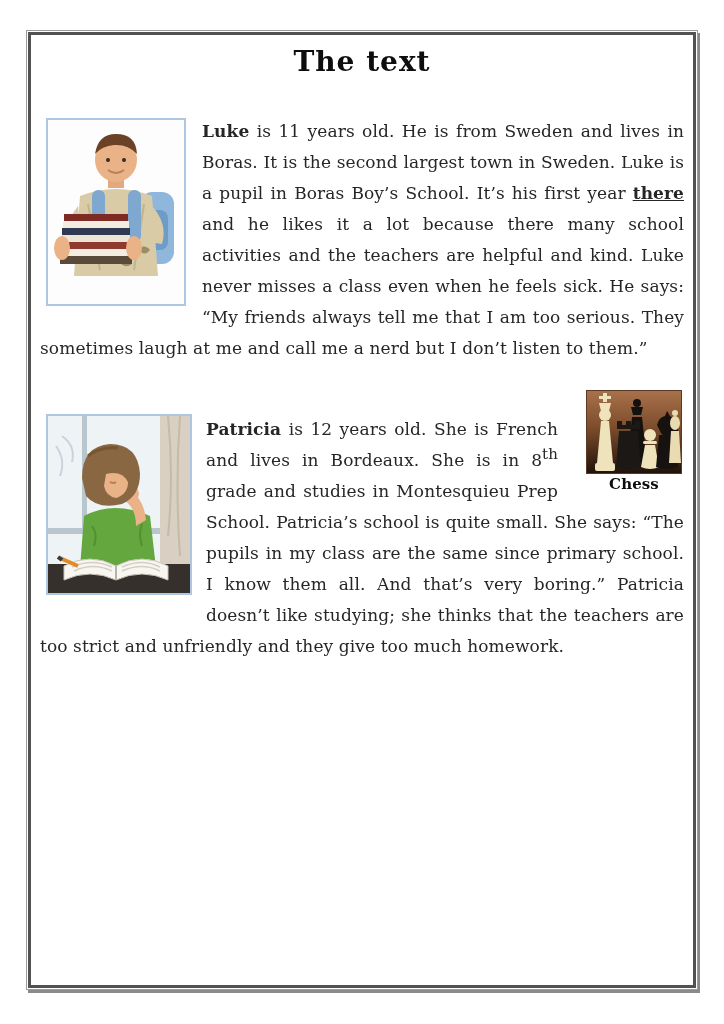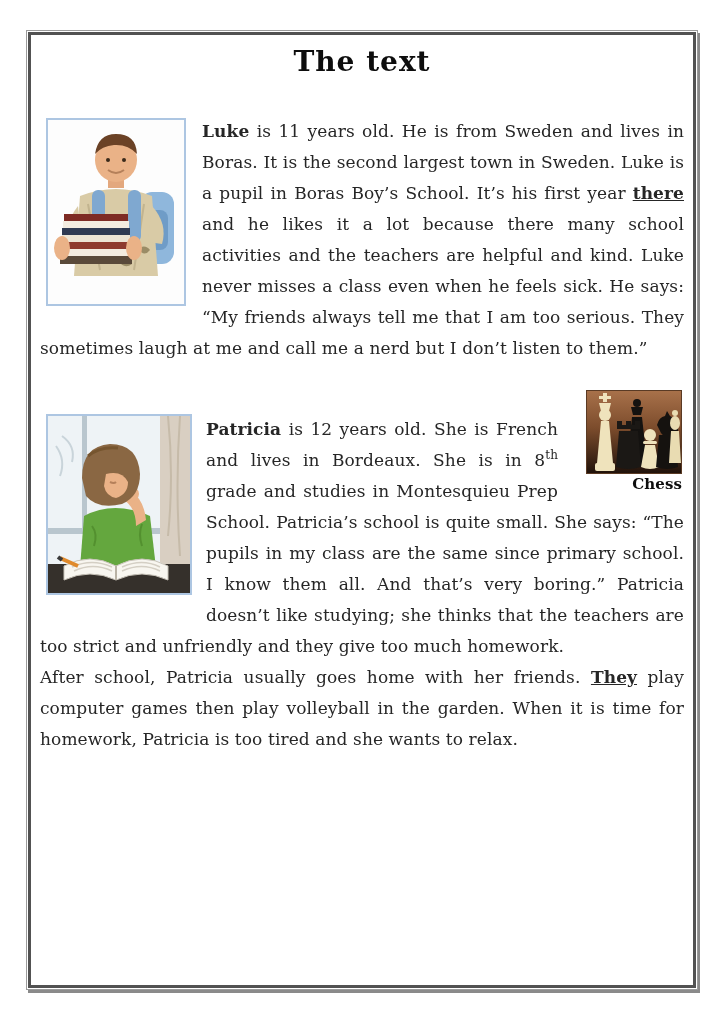--- a/index.html
+++ b/index.html
@@ -37,21 +37,21 @@
     margin-top: 4px;
     margin-bottom: 38px;
   }
 
   p.body-text {
     font-size: 17px;
     line-height: 31px;
     text-align: justify;
     letter-spacing: 0.1px;
   }
-  p.body-text sup { font-size: 12px; line-height: 0; }
+  p.body-text sup { font-size: 15px; line-height: 0; }
 
   
   figure.photo {
     border: 2px solid #adc6e2;
     background: #ffffff;
     overflow: hidden;
   }
   figure.photo svg { display: block; }
 
   .boy-photo {
@@ -123,21 +123,21 @@
               <rect x="13" y="122" width="70" height="7" fill="#8e3a2e"></rect>
               <rect x="13" y="129" width="70" height="7" fill="#f3ece0"></rect>
               <rect x="12" y="136" width="72" height="8" fill="#5a4a3a"></rect>
             </g>
             <ellipse cx="14" cy="128" rx="8" ry="12" fill="#eab287"></ellipse>
             <ellipse cx="86" cy="128" rx="8" ry="12" fill="#eab287"></ellipse>
           </svg>
         </figure>
         <p class="body-text"><span style="font-weight: bold;">Luke</span><span> is 11 years old. He is from Sweden and lives in Boras. It is the second largest town in Sweden. Luke is a pupil in Boras Boy’s School. It’s his first year </span><span style="font-weight: bold; text-decoration: underline;">there</span><span> and he likes it a lot because there many school activities and the teachers are helpful and kind. Luke never misses a class even when he feels sick. He says: “My friends always tell me that I am too serious. They sometimes laugh at me and call me a nerd but I don’t listen to them.”</span></p>
         <p class="body-text">
-          <span class="chess-fig" style="display:block; float:right; width:96px; margin:26px 2px 4px 28px; text-align:right;">
+          <span class="chess-fig" style="display:block; float:right; width:96px; margin:26px 2px 4px 28px; text-align:center;">
             <span class="chess-img" style="display:block;">
               <svg width="94" height="82" viewBox="0 0 94 82">
                 <defs>
                   <linearGradient id="chessbg" x1="0" y1="0" x2="0" y2="1">
                     <stop offset="0%" stop-color="#a8714a"></stop>
                     <stop offset="45%" stop-color="#7c4c2c"></stop>
                     <stop offset="100%" stop-color="#21120a"></stop>
                   </linearGradient>
                 </defs>
                 <rect x="0" y="0" width="94" height="82" fill="url(#chessbg)"></rect>
@@ -212,18 +212,17 @@
 
             <path d="M16,150 Q42,136 68,150 Q94,136 120,150 L120,164 Q94,152 68,164 Q42,152 16,164 Z" fill="#f8f6f0" stroke="#c9c4ba" stroke-width="1"></path>
             <path d="M24,151 Q44,142 64,151 M26,155 Q45,146 64,155 M74,151 Q94,142 112,151 M74,155 Q94,146 112,155" stroke="#d4cfc4" stroke-width="1.5" fill="none"></path>
             <path d="M68,150 L68,164" stroke="#b9b2a4" stroke-width="2"></path>
 
             <path d="M12,142 L30,150" stroke="#e08a2c" stroke-width="4"></path>
             <path d="M10,141 L14,144" stroke="#3a3a3a" stroke-width="4"></path>
           </svg>
         </figure>
         <p class="body-text"><span style="font-weight: bold;">Patricia</span><span> is 12 years old. She is French and lives in Bordeaux. She is in 8</span><sup>th</sup><span> grade and studies in Montesquieu Prep School. Patricia’s school is quite small. She says: “The pupils in my class are the same since primary school. I know them all. And that’s very boring.” Patricia doesn’t like studying; she thinks that the teachers are too strict and unfriendly and they give too much homework.</span></p>
-        <p class="body-text"><span>After school, Patricia usually goes home with her friends. </span><span style="font-weight: bold; text-decoration: underline;">They</span><span> play computer games then play volleyball in the garden. When it is time for homework, Patricia is too tired and she wants to relax.</span></p>
       </section>
 
     </div>
   </div>
 </div>
 
 </body></html>

